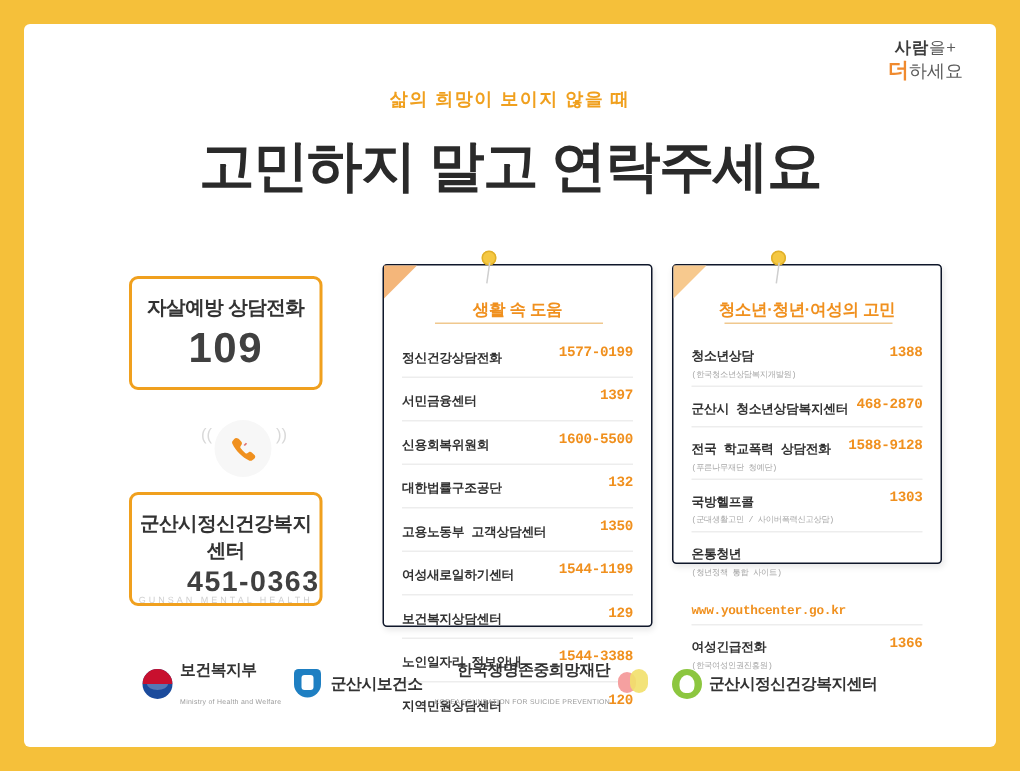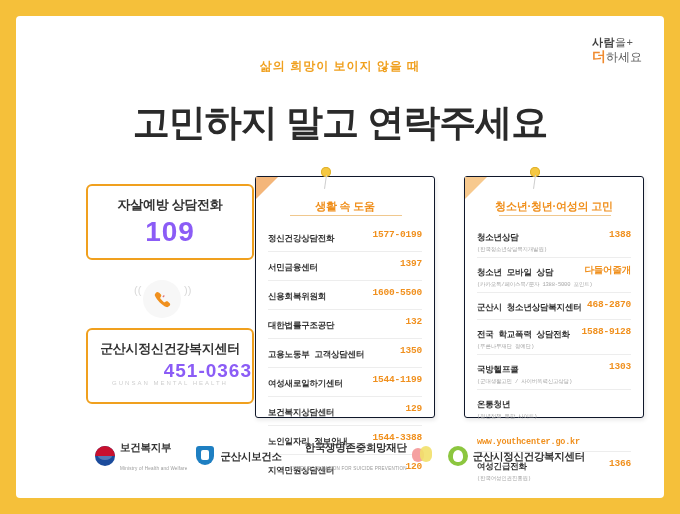--- a/index.html
+++ b/index.html
@@ -12,60 +12,59 @@
   .poster {
     position: absolute;
     left: 16px; top: 16px;
     width: 648px; height: 482px;
     background: #ffffff;
     border-radius: 4px;
   }
 
   
   .brand {
-    position: absolute; right: 22px; top: 20px;
-    text-align: left; line-height: 1.1;
+    position: absolute; right: 22px; top: 10px;
+    text-align: center; line-height: 1.1;
   }
   .brand-l1 { font-size: 11px; color: #5b5b5b; letter-spacing: .5px;}
   .brand-l1 b { font-weight: bold; color:#3d3d3d;}
   .brand-l2 { font-size: 12px; color: #5b5b5b; margin-top: 1px; }
   .brand-l2 .orange { color: #f08a2e; font-weight: bold; font-size: 14px; }
 
   
   .sub-head {
     position: absolute; top: 42px; left: 0; width: 100%;
     text-align: center;
     font-size: 12px; font-weight: bold; color: #f0a01e;
     letter-spacing: 1px;
   }
   .main-head {
     position: absolute; top: 70px; left: 0; width: 100%;
     text-align: center;
     font-size: 37px; font-weight: bold; color: #2a2a2a;
     letter-spacing: -1px;
-    margin-top: 12px;
   }
 
   
   .lbox {
     position: absolute;
-    left: 70px; width: 168px;
+    left: 70px; width: 129px;
     border: 2px solid #f0a01e;
     border-radius: 6px;
     text-align: center;
     background: #fff;
   }
   .lbox.one { top: 168px; height: 76px; }
   .lbox.two { top: 312px; height: 76px; }
   .lbox .t {
     font-size: 13px; font-weight: bold; color: #333;
     margin-top: 10px; letter-spacing: -.3px;
   }
   .lbox .n {
-    font-size: 28px; font-weight: bold; color: #8b5cf6;
+    font-size: 28px; font-weight: bold; color: #404040;
     margin-top: 2px; letter-spacing: 1px;
   }
   .lbox .sm { font-size: 19px; text-align: right; }
   .lbox .tiny {
     font-size: 6px; color: #cfcfcf; letter-spacing: 2px; margin-top:-2px;
   }
 
   
   .phone-circle {
     position: absolute; left: 127px; top: 264px;
@@ -80,21 +79,21 @@
   
   .card {
     position: absolute;
     top: 160px;
     background: #fff;
     border: 1px solid #0f172a;
     border-radius: 3px;
     box-shadow: 1px 2px 4px rgba(0,0,0,.10);
   }
   .card.mid { left: 239px; width: 180px; height: 242px; }
-  .card.right { left: 448px; width: 180px; height: 242px; }
+  .card.right { left: 432px; width: 180px; height: 200px; }
 
   
   .fold {
     position: absolute; left: 0; top: 0;
     width: 0; height: 0;
     border-top: 22px solid #f4b67a;
     border-right: 22px solid transparent;
   }
   .card.right .fold { border-top-color: #f7c98e; }
 
@@ -261,25 +260,20 @@
     <span class="pin"></span>
     <div class="card-title">청소년·청년·여성의 고민</div>
     <div class="title-underline"></div>
     <div class="rows">
       <div class="row">
         <span class="name">청소년상담</span>
         <span class="note">(한국청소년상담복지개발원)</span>
         <span class="val">1388</span>
       </div>
       <div class="row">
-        <span class="name">청소년 모바일 상담</span>
-        <span class="note">(카카오톡/페이스북/문자 1388-5000 포인트)</span>
-        <span class="val">다들어줄개</span>
-      </div>
-      <div class="row">
         <span class="name">군산시 청소년상담복지센터</span>
         <span class="val">468-2870</span>
       </div>
       <div class="row">
         <span class="name">전국 학교폭력 상담전화</span>
         <span class="note">(푸른나무재단 청예단)</span>
         <span class="val">1588-9128</span>
       </div>
       <div class="row">
         <span class="name">국방헬프콜</span>

